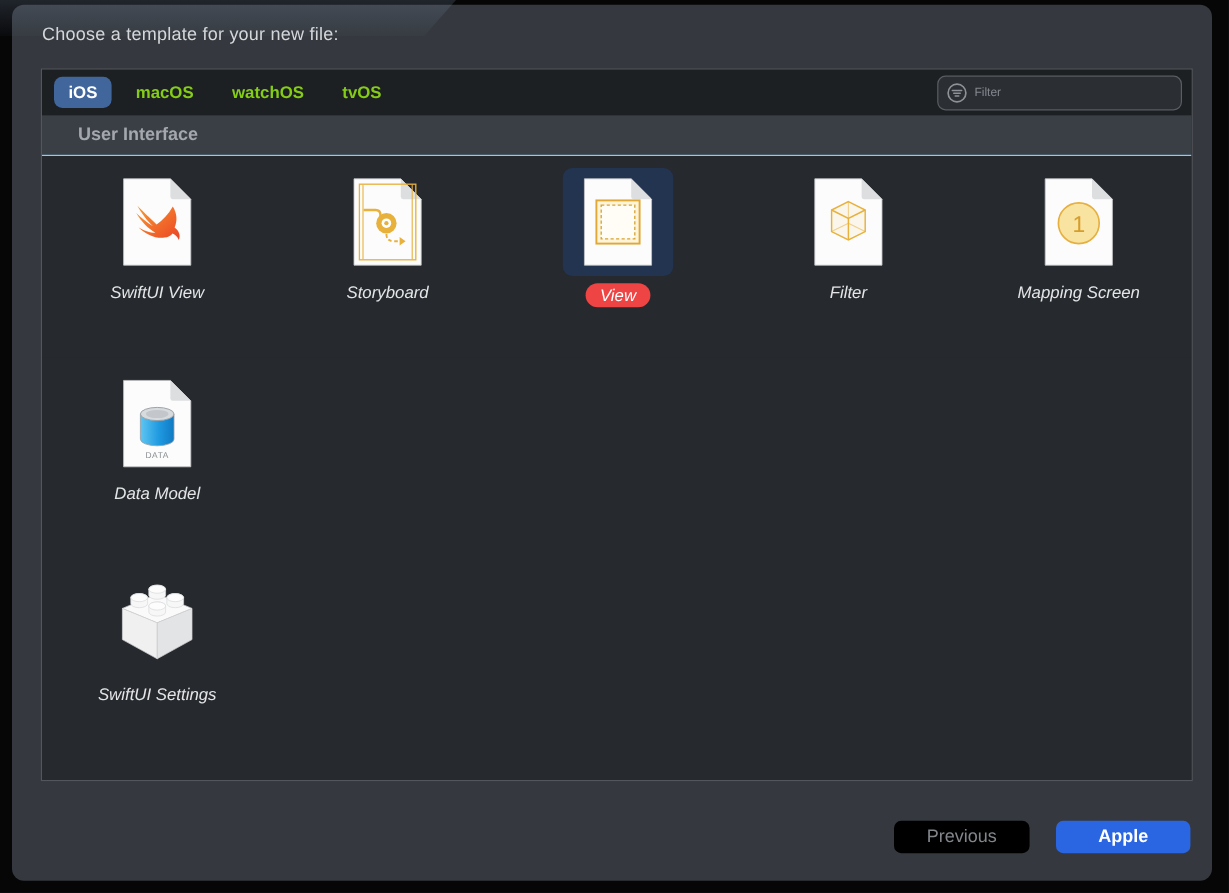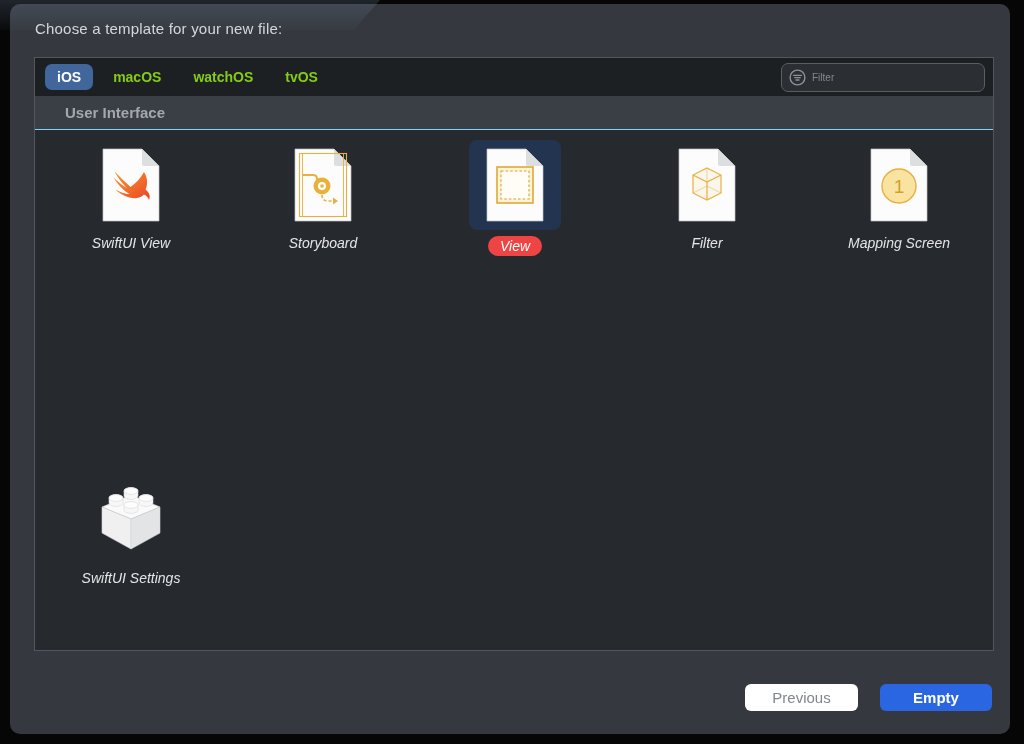--- a/index.html
+++ b/index.html
@@ -59,21 +59,21 @@
   .tile.selected .tile-iconwrap { background:#233450; }
   .tile-label { margin-top:5px; font-size:14px; color:#e4e5e7; white-space:nowrap;font-style:italic; }
   .tile.selected .tile-label {
     background:#ef4444; color:#ffffff; padding:2px 12px; border-radius:11px; margin-top:6px;
   }
   .footer-btn {
     position:absolute; height:27px; border:none; border-radius:6px;
     font-size:15px; font-family:inherit; display:flex; align-items:center; justify-content:center;
   }
   .btn-cancel { left:23px; top:680px; width:138px; background:#696d72; color:#f2f3f4; }
-  .btn-previous { left:735px; top:680px; width:113px; background:#ffffff; color:#82868b; }
+  .btn-previous { left:735px; top:680px; width:113px; background:#000000; color:#82868b; }
   .btn-next { left:870px; top:680px; width:112px; background:#2b66e2; color:#ffffff; font-weight:600; }
 </style>
 </head>
 <body>
 
 <div class="dialog">
 
   <div class="dlg-title">Choose a template for your new file:</div>
 
   <div class="box">
@@ -178,20 +178,41 @@
     <path d="M40,1 L57,18 H42 Q40,18 40,16 Z" fill="#dddedf"></path>
 
     <circle cx="29" cy="38" r="17" fill="#f9e3a0" stroke="#e6b041" stroke-width="1.4"></circle>
     <text x="29" y="45" text-anchor="middle" font-family="Liberation Sans, sans-serif" font-size="19" fill="#d59d2c">1</text>
               </svg>
             </div>
             <div class="tile-label">Mapping Screen</div>
           </div>
         </div>
         <div class="sec-content h2">
+          <div class="tile">
+            <div class="tile-iconwrap">
+              <svg width="58" height="74" viewBox="0 0 58 74">
+    <path d="M1,1 H40 L57,18 V73 H1 Z" fill="#fcfcfc" stroke="#c2c3c5" stroke-width="0.7"></path>
+    <path d="M40,1 L57,18 H42 Q40,18 40,16 Z" fill="#dddedf"></path>
+
+    <defs>
+                  <linearGradient id="dbDATA" x1="0" y1="0" x2="1" y2="0">
+      <stop offset="0" stop-color="#5ec6f2"></stop>
+                    <stop offset="0.55" stop-color="#1f9ae0"></stop>
+      <stop offset="1" stop-color="#1079c4"></stop>
+                  </linearGradient>
+                </defs>
+    <path d="M15,29 V50 A14,5.5 0 0 0 43,50 V29" fill="url(#dbDATA)" stroke="#9aa0a6" stroke-width="0.7"></path>
+    <ellipse cx="29" cy="29" rx="14" ry="5.5" fill="#d8dbde" stroke="#9aa0a6" stroke-width="0.8"></ellipse>
+    <ellipse cx="29" cy="29" rx="9.5" ry="3.4" fill="#c3c7cb"></ellipse>
+    <text x="29" y="66" text-anchor="middle" font-family="Liberation Sans, sans-serif" font-size="7" fill="#8a8e93" letter-spacing="0.5">DATA</text>
+              </svg>
+            </div>
+            <div class="tile-label">Data Model</div>
+          </div>
         </div>
         <div class="sec-content h3">
           <div class="tile">
             <div class="tile-iconwrap">
     <svg width="78" height="70" viewBox="0 0 78 70">
       <g stroke="#d2d3d5" stroke-width="0.6">
         <path d="M39,10 L68,22 L39,34 L10,22 Z" fill="#fafafa"></path>
         <path d="M10,22 L39,34 L39,64 L10,48 Z" fill="#f0f0f1"></path>
         <path d="M39,34 L68,22 L68,48 L39,64 Z" fill="#e3e4e6"></path>
       </g>
@@ -208,17 +229,17 @@
     </svg>
             </div>
             <div class="tile-label">SwiftUI Settings</div>
           </div>
         </div>
       </div>
 
   </div>
 
   <button class="footer-btn btn-previous">Previous</button>
-  <button class="footer-btn btn-next">Empty</button>
+  <button class="footer-btn btn-next">Apple</button>
 
 </div>
 
 <div class="glare"></div>
 
 </body></html>

